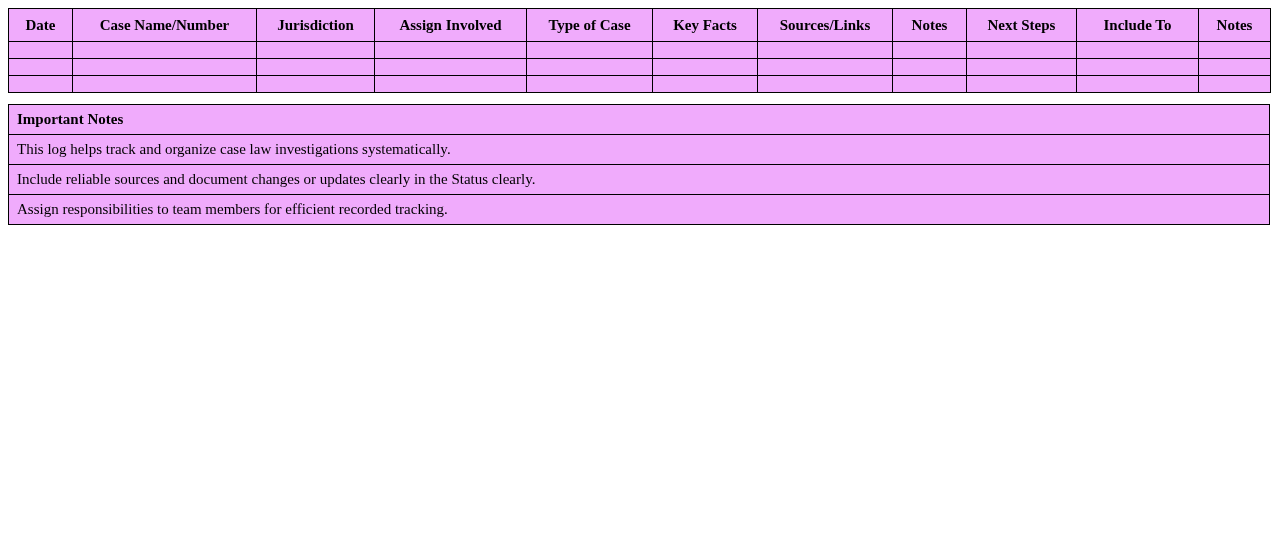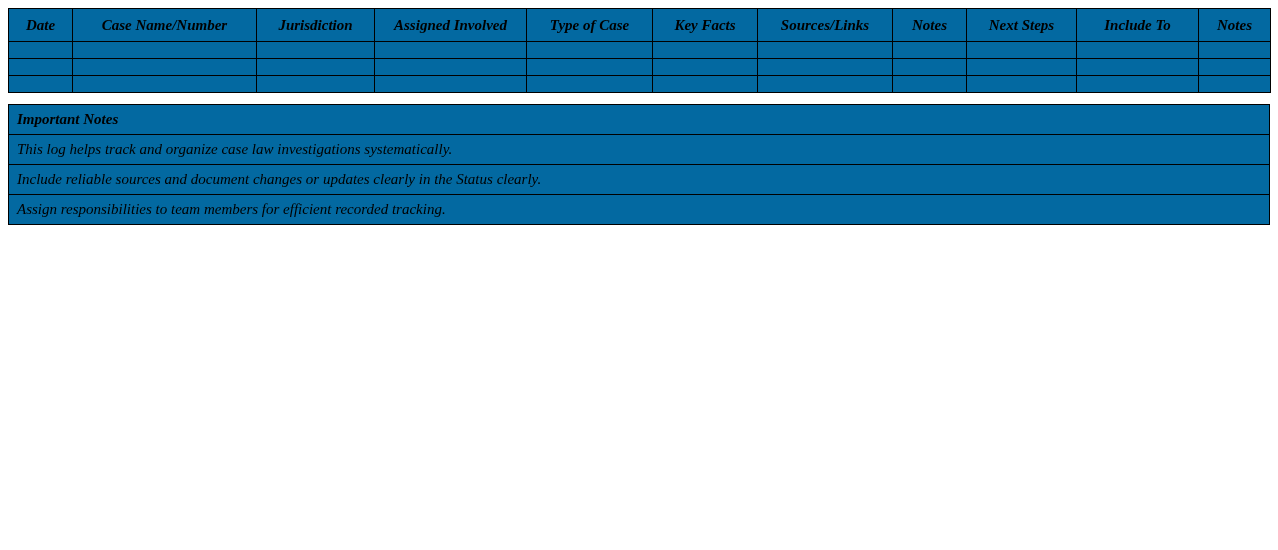--- a/index.html
+++ b/index.html
@@ -12,22 +12,21 @@
     height: 550px;
     box-sizing: border-box;
     padding: 8px;
     font-family: "Liberation Serif", serif;
     color: #000000;
   }
   table {
     border-collapse: collapse;
     table-layout: fixed;
     width: 1262px;
-    background: #0369a1;
-    font-style: italic;
+    background: #f0abfc;
   }
   th, td {
     border: 1px solid #000000;
     overflow: hidden;
     white-space: nowrap;
     box-sizing: border-box;
   }
   
   table.case-log th {
     font-weight: bold;
@@ -77,21 +76,21 @@
       <col style="width: 74px;">
       <col style="width: 110px;">
       <col style="width: 122px;">
       <col style="width: 72px;">
     </colgroup>
   <thead>
     <tr id="case-log-header">
         <th>Date</th>
         <th>Case Name/Number</th>
         <th>Jurisdiction</th>
-        <th>Assigned Involved</th>
+        <th>Assign Involved</th>
         <th>Type of Case</th>
         <th>Key Facts</th>
         <th>Sources/Links</th>
         <th>Notes</th>
         <th>Next Steps</th>
         <th>Include To</th>
         <th>Notes</th>
       </tr>
   </thead>
   <tbody id="case-log-body">

